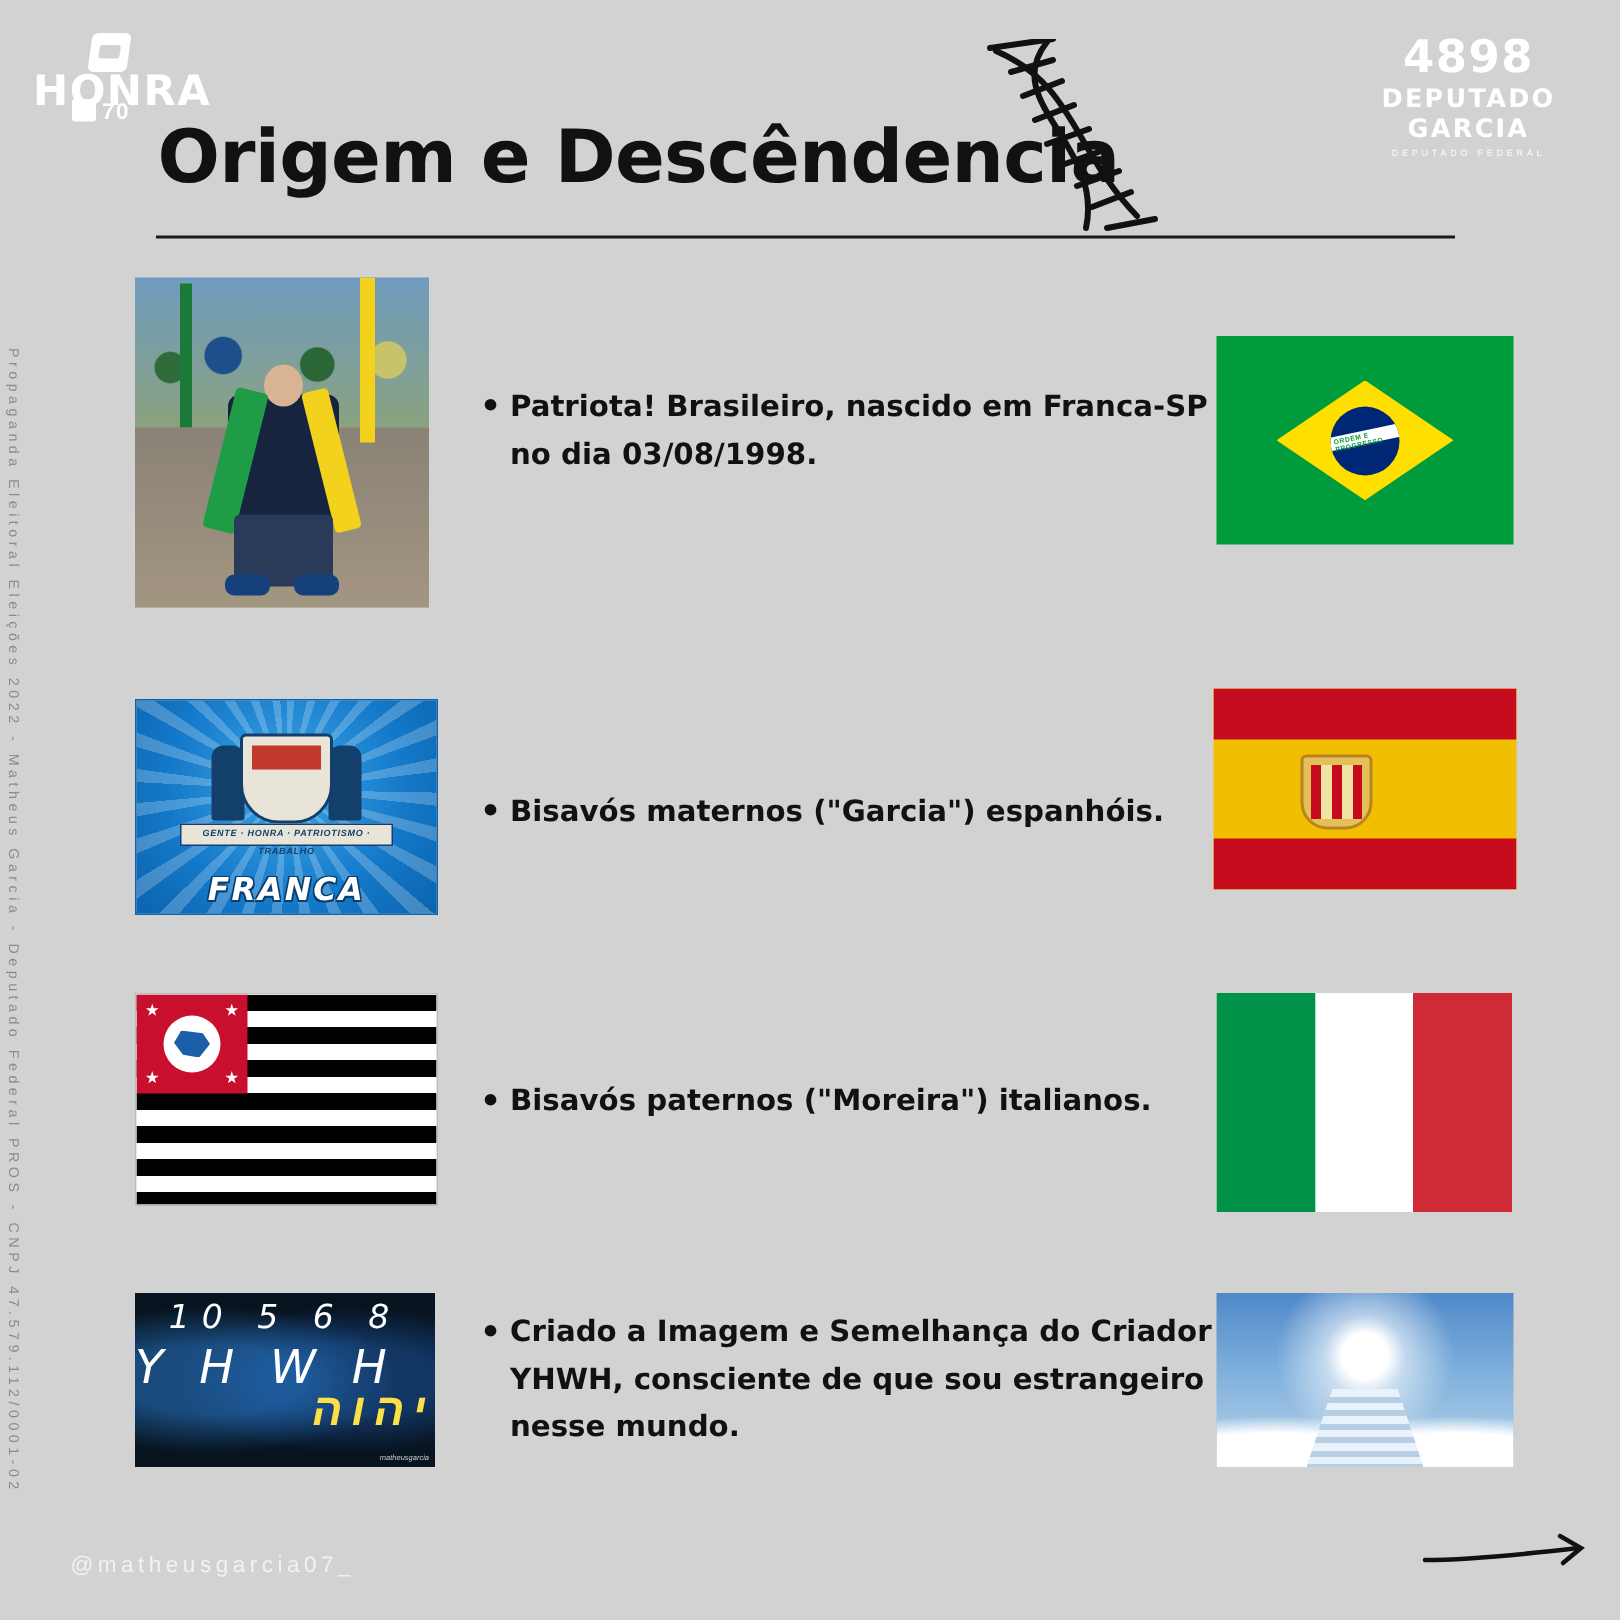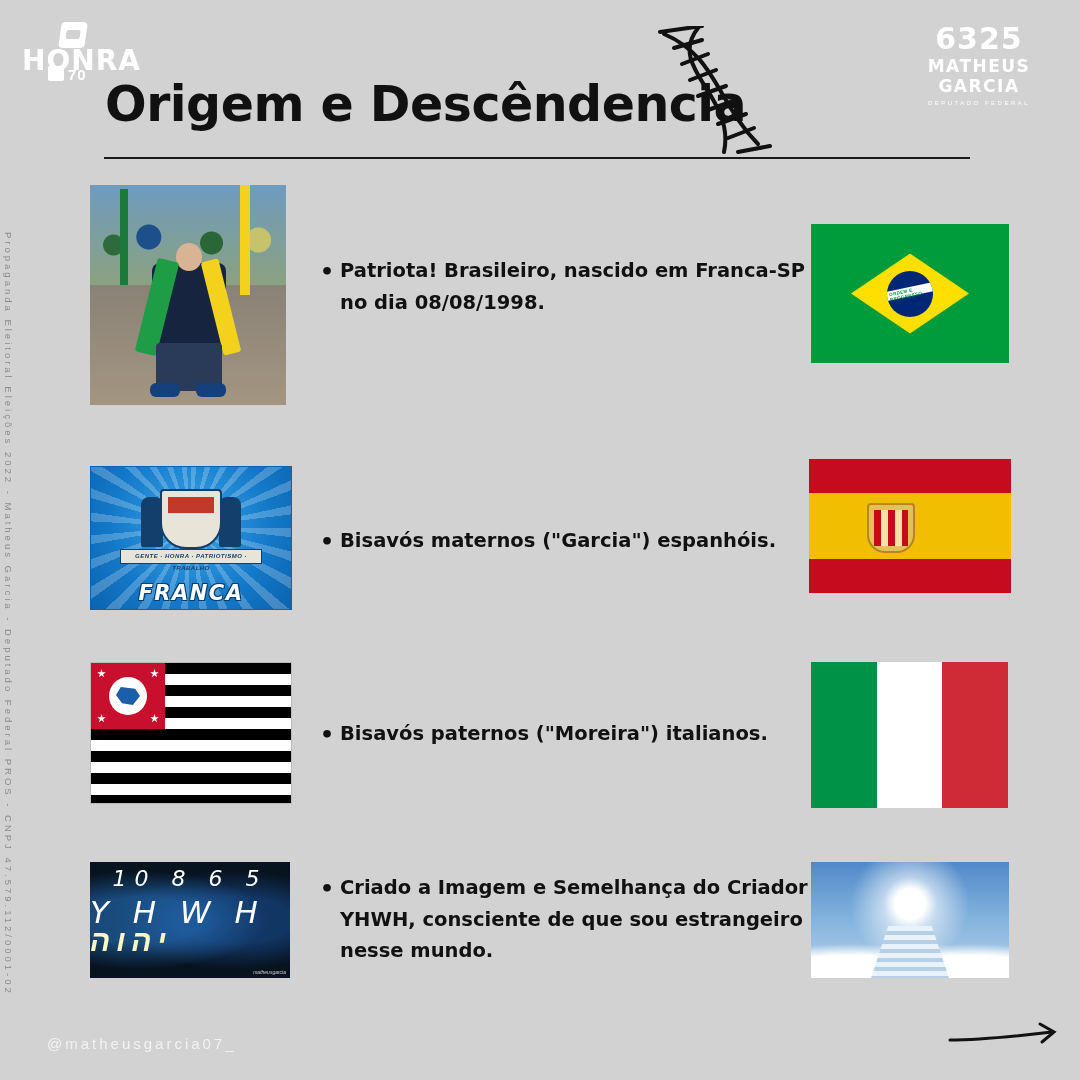--- a/index.html
+++ b/index.html
@@ -352,22 +352,22 @@
     position: absolute; left: 0; right: 0; top: 4px; text-align: center;
     font-family: "DejaVu Sans", sans-serif; color: #ffffff; font-size: 22px;
     letter-spacing: 8px;
   }
   .img-yhwh .lat {
     position: absolute; left: 0; right: 0; top: 32px; text-align: left;
     font-family: "DejaVu Sans", sans-serif; color: #ffffff; font-size: 31px;
     letter-spacing: 7px;
   }
   .img-yhwh .heb {
-    position: absolute; left: 0; right: 0; top: 62px; text-align: left;
-    color: #fef9c3; font-size: 30px; letter-spacing: 6px; font-weight: bold;
+    position: absolute; left: 0; right: 0; top: 62px; text-align: right;
+    color: #fde047; font-size: 30px; letter-spacing: 6px; font-weight: bold;
   }
   .img-yhwh .tag {
     position: absolute; right: 4px; bottom: 3px; font-size: 5px; color: #cfcfcf;
   }
 
   
   .img-heaven {
     left: 811px; top: 862px; width: 198px; height: 116px;
     background: linear-gradient(180deg, #4f89c8 0%, #7fb0dc 45%, #b9d4ea 100%);
   }
@@ -411,22 +411,22 @@
 <div class="slide">
 
   <div class="pros-logo">
     <div class="mark"></div>
     <div class="word">HONRA</div>
     <div class="numbox"></div>
     <div class="num">70</div>
   </div>
 
   <div class="cand-logo">
-    <div class="num">6325</div>
-    <div class="name">MATHEUS GARCIA</div>
+    <div class="num">4898</div>
+    <div class="name">DEPUTADO GARCIA</div>
     <div class="role">DEPUTADO FEDERAL</div>
   </div>
 
   <div class="title">Origem e Descêndencia</div>
   <div class="title-rule"></div>
 
   <svg class="dna" viewBox="0 0 140 130">
     <g stroke="#111" stroke-width="4" fill="none" stroke-linecap="round">
       <path d="M18 8 C70 30, 70 75, 112 118"></path>
       <path d="M52 2 C20 42, 90 70, 78 126"></path>
@@ -454,21 +454,21 @@
       <div class="person-head"></div>
       <div class="sash"></div>
       <div class="sash2"></div>
       <div class="legs"></div>
       <div class="shoe-l"></div>
       <div class="shoe-r"></div>
     </div>
 
     <div class="bullet-text" style="left:340px; top:255px;">
       <span class="dot">•</span>
-      <span>Patriota! Brasileiro, nascido em Franca-SP no dia 08/08/1998.</span>
+      <span>Patriota! Brasileiro, nascido em Franca-SP no dia 03/08/1998.</span>
     </div>
 
     <div class="flag flag-br">
       <div class="diamond"></div>
       <div class="globe">
         <div class="band">
           <span>ORDEM E PROGRESSO</span>
         </div>
       </div>
     </div>
@@ -516,21 +516,21 @@
     <div class="flag flag-it">
       <div class="g"></div>
       <div class="w"></div>
       <div class="r"></div>
     </div>
   </div>
 
   <div class="row">
     <div class="thumb img-yhwh">
       <div class="helix"></div>
-      <div class="nums">10 8 6 5</div>
+      <div class="nums">10 5 6 8</div>
       <div class="lat">Y H W H</div>
       <div class="heb">יהוה</div>
       <div class="tag">matheusgarcia</div>
     </div>
 
     <div class="bullet-text" style="left:340px; top:872px;">
       <span class="dot">•</span>
       <span>Criado a Imagem e Semelhança do Criador YHWH, consciente de que sou estrangeiro nesse mundo.</span>
     </div>
 

